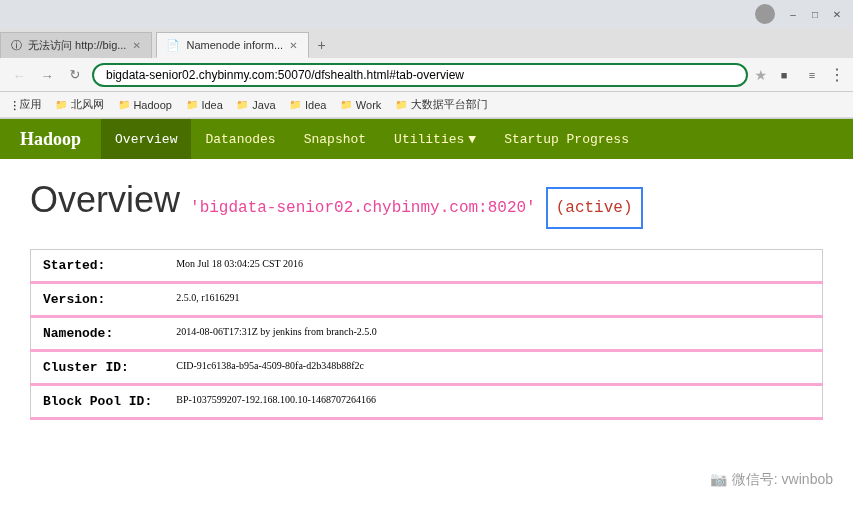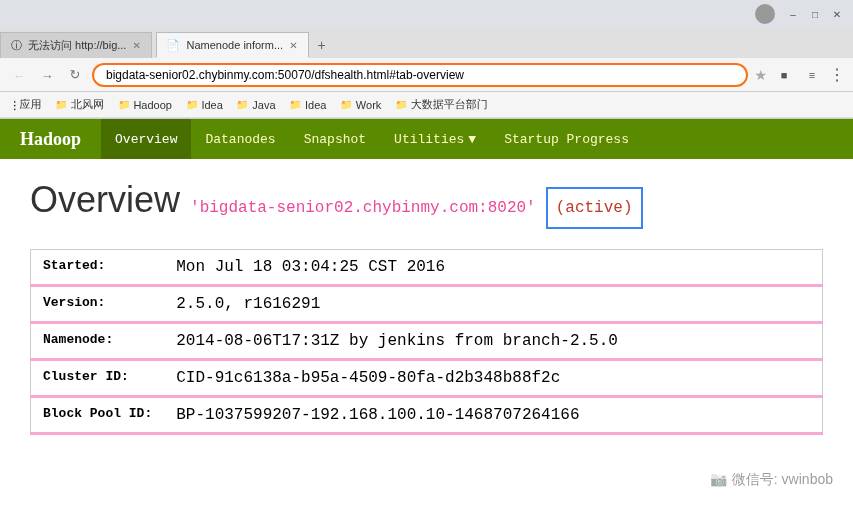--- a/index.html
+++ b/index.html
@@ -17,21 +17,21 @@
     .tab { display: flex; align-items: center; padding: 0 10px; height: 26px; background: #d0d0d0; border: 1px solid #bbb; border-bottom: none; font-size: 11px; color: #333; cursor: pointer; max-width: 160px; gap: 6px; }
     .tab.active { background: #f5f5f5; border-bottom: 1px solid #f5f5f5; }
     .tab-close { font-size: 10px; color: #777; cursor: pointer; }
     .tab-spacer { width: 4px; }
     .new-tab { width: 26px; height: 26px; display: flex; align-items: center; justify-content: center; font-size: 14px; cursor: pointer; color: #666; }
 
     
     .address-bar { display: flex; align-items: center; padding: 4px 8px; gap: 6px; background: #f5f5f5; border-bottom: 1px solid #ccc; height: 34px; }
     .nav-btn { width: 22px; height: 22px; display: flex; align-items: center; justify-content: center; color: #777; font-size: 13px; cursor: pointer; border-radius: 3px; }
     .nav-btn.disabled { color: #ccc; cursor: default; }
-    .address-input { flex: 1; height: 24px; border: 2px solid #f97316; border-radius: 12px; padding: 0 12px; font-size: 12px; background: #fff; outline: none; }
+    .address-input { flex: 1; height: 24px; border: 2px solid #15803d; border-radius: 12px; padding: 0 12px; font-size: 12px; background: #fff; outline: none; }
     .star-btn { color: #aaa; font-size: 14px; cursor: pointer; }
     .ext-btn { width: 22px; height: 22px; display: flex; align-items: center; justify-content: center; font-size: 11px; color: #555; cursor: pointer; }
     .menu-btn { font-size: 16px; color: #555; cursor: pointer; }
 
     
     .bookmarks-bar { display: flex; align-items: center; padding: 2px 8px; background: #f5f5f5; border-bottom: 1px solid #ddd; height: 26px; gap: 4px; font-size: 11px; color: #333; overflow: hidden; }
     .bookmark-item { display: flex; align-items: center; gap: 3px; padding: 2px 5px; cursor: pointer; white-space: nowrap; border-radius: 3px; }
     .bookmark-icon { font-size: 10px; }
     .apps-icon { font-size: 13px; }
 
@@ -49,21 +49,21 @@
     .overview-title { display: flex; align-items: baseline; gap: 10px; margin-bottom: 20px; flex-wrap: wrap; }
     .overview-h1 { font-size: 36px; font-weight: normal; color: #333; }
     .overview-host { font-size: 16px; color: #ec4899; font-family: 'Courier New', monospace; }
     .active-badge { font-size: 16px; color: #c0392b; border: 2px solid #3b82f6; padding: 10px 8px; font-family: 'Courier New', monospace; }
 
     
     .info-table { width: 100%; border-collapse: collapse; border: 1px solid #ccc; }
     .info-table tr { border-bottom: 3px solid #f9a8d4; }
     .info-table td { padding: 8px 12px; vertical-align: top; }
     .info-table td:first-child { font-weight: bold; white-space: nowrap; font-family: 'Courier New', monospace; font-size: 13px; width: 130px; }
-    .info-table td:last-child { font-family: Liberation Mono, monospace; font-size: 16px; }
+    .info-table td:last-child { font-family: Liberation Serif, serif; font-size: 10px; }
 
     
     .watermark { position: fixed; bottom: 20px; right: 20px; font-size: 14px; color: rgba(0,0,0,0.4); }
   </style>
 </head>
 <body>
 
 <div class="browser-chrome">
   <div class="title-bar">
     <div class="avatar-btn"></div>

